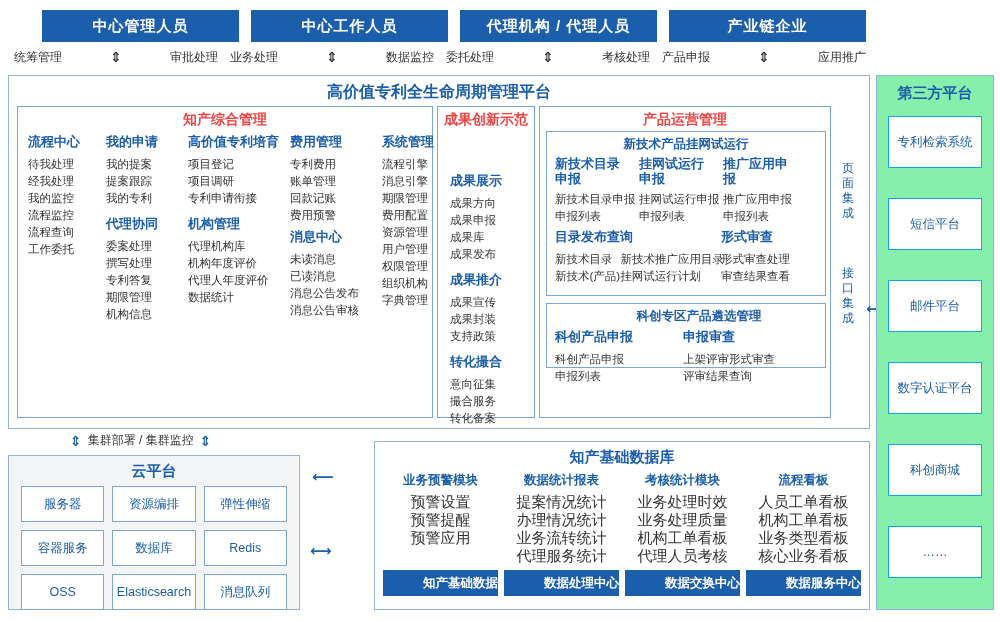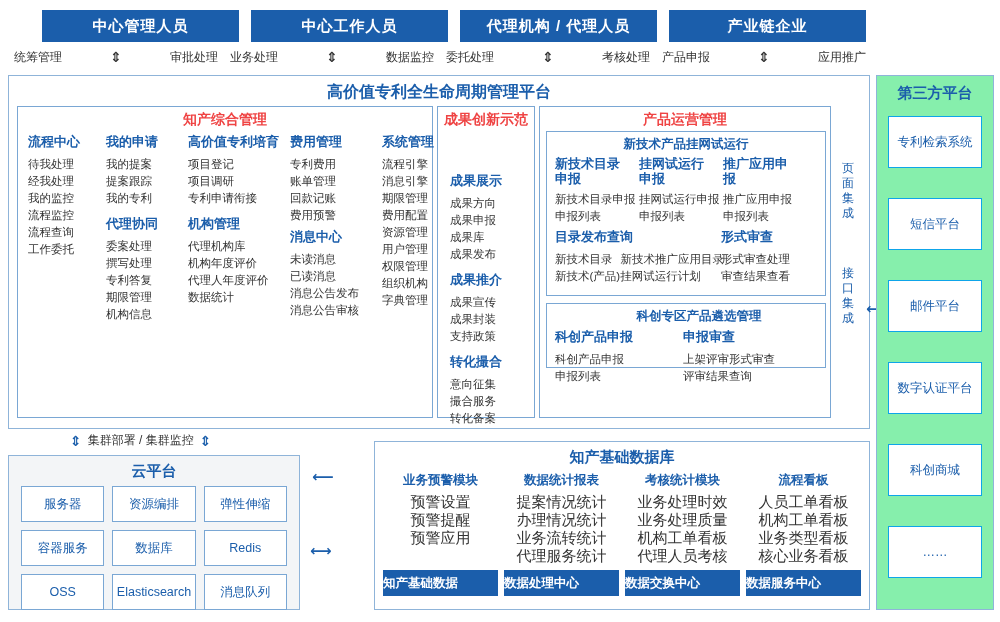--- a/index.html
+++ b/index.html
@@ -85,21 +85,21 @@
     display:flex;align-items:center;justify-content:center;
     font-size:12.5px;color:#1b5eab;height:34px;
   }
 
   
   .db-frame{border:1px solid #8fb4d9;background:#fff;}
   .db-title{text-align:center;font-size:15px;font-weight:bold;color:#1b5eab;padding-top:6px;}
   .db-col-title{font-size:12.5px;font-weight:bold;color:#1b5eab;text-align:center;margin-bottom:4px;}
   .db-leaf{font-size:15px;color:#333;line-height:18px;text-align:center;white-space:nowrap;}
   .db-bottom{
-    background:#1b5eab;color:#fff;display:flex;align-items:center;justify-content:flex-start;
+    background:#1b5eab;color:#fff;display:flex;align-items:center;justify-content:flex-end;
     font-size:12.5px;height:26px;font-weight:bold;
   }
 
   .side-label{
     font-size:12px;color:#1b5eab;line-height:15px;text-align:center;width:14px;
   }
   .hint{font-size:12px;color:#333;}
   .arrow-h{color:#1b5eab;font-size:15px;font-weight:bold;}
 </style>
 </head>

